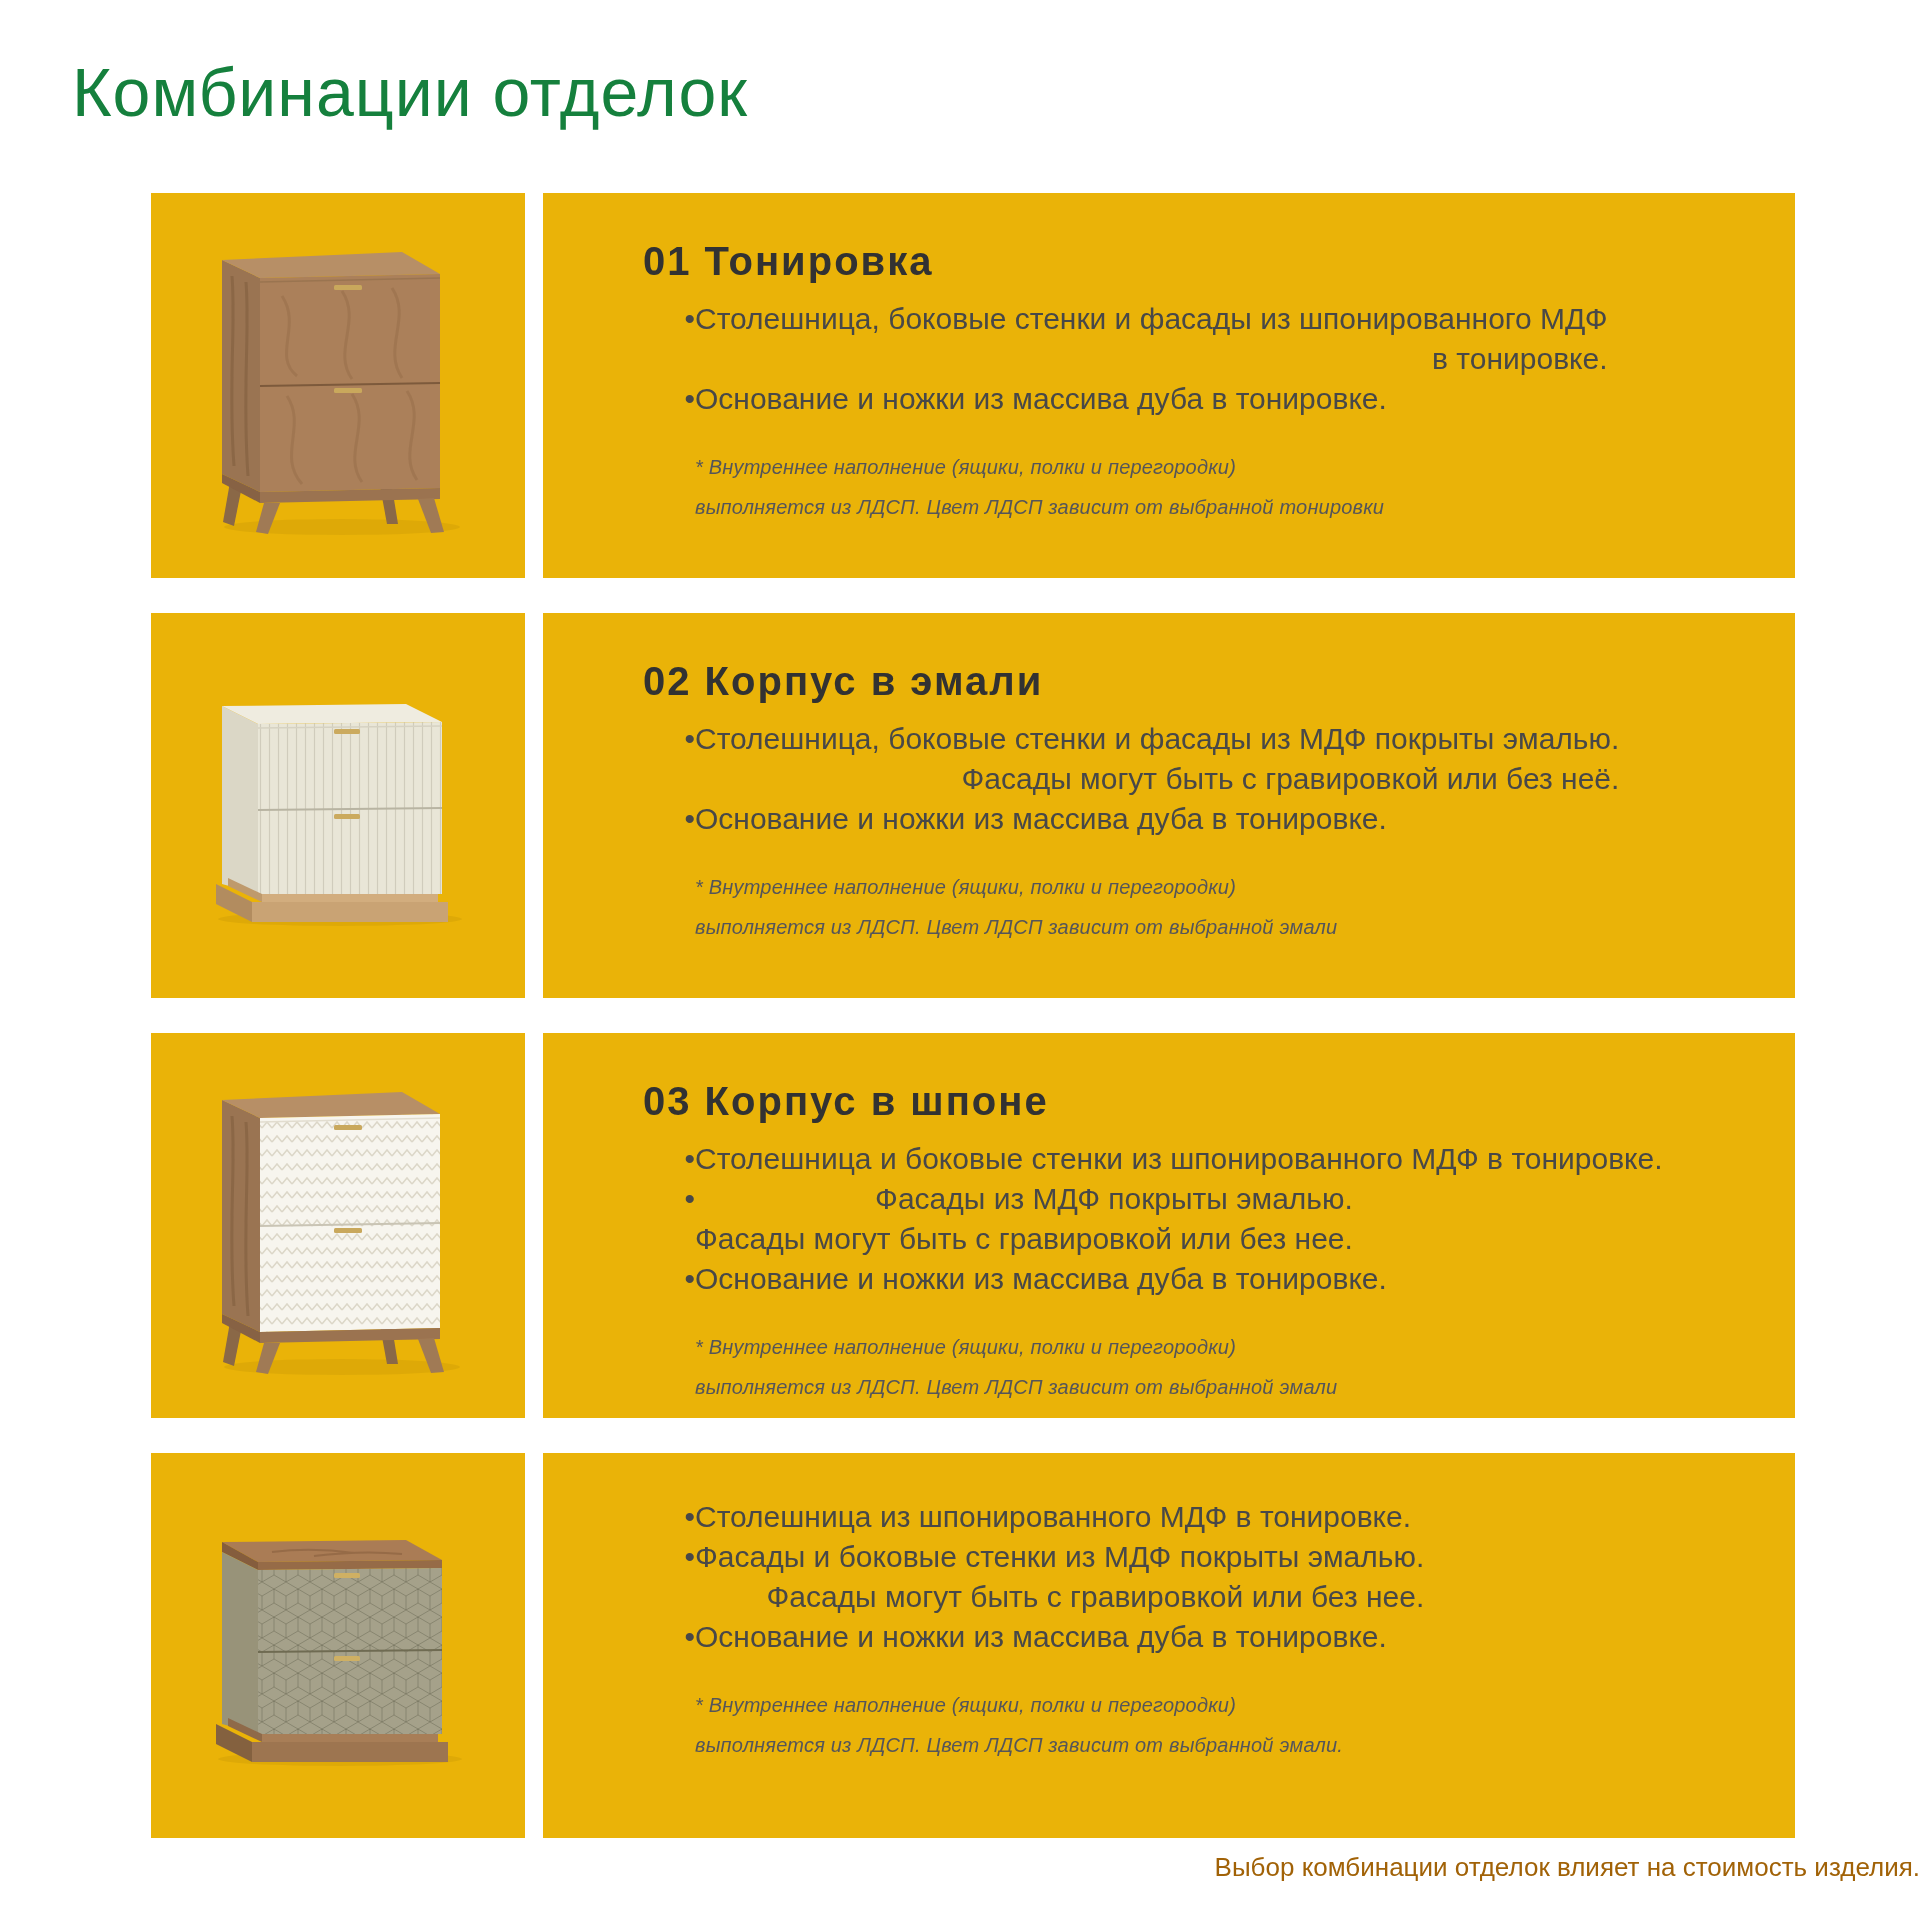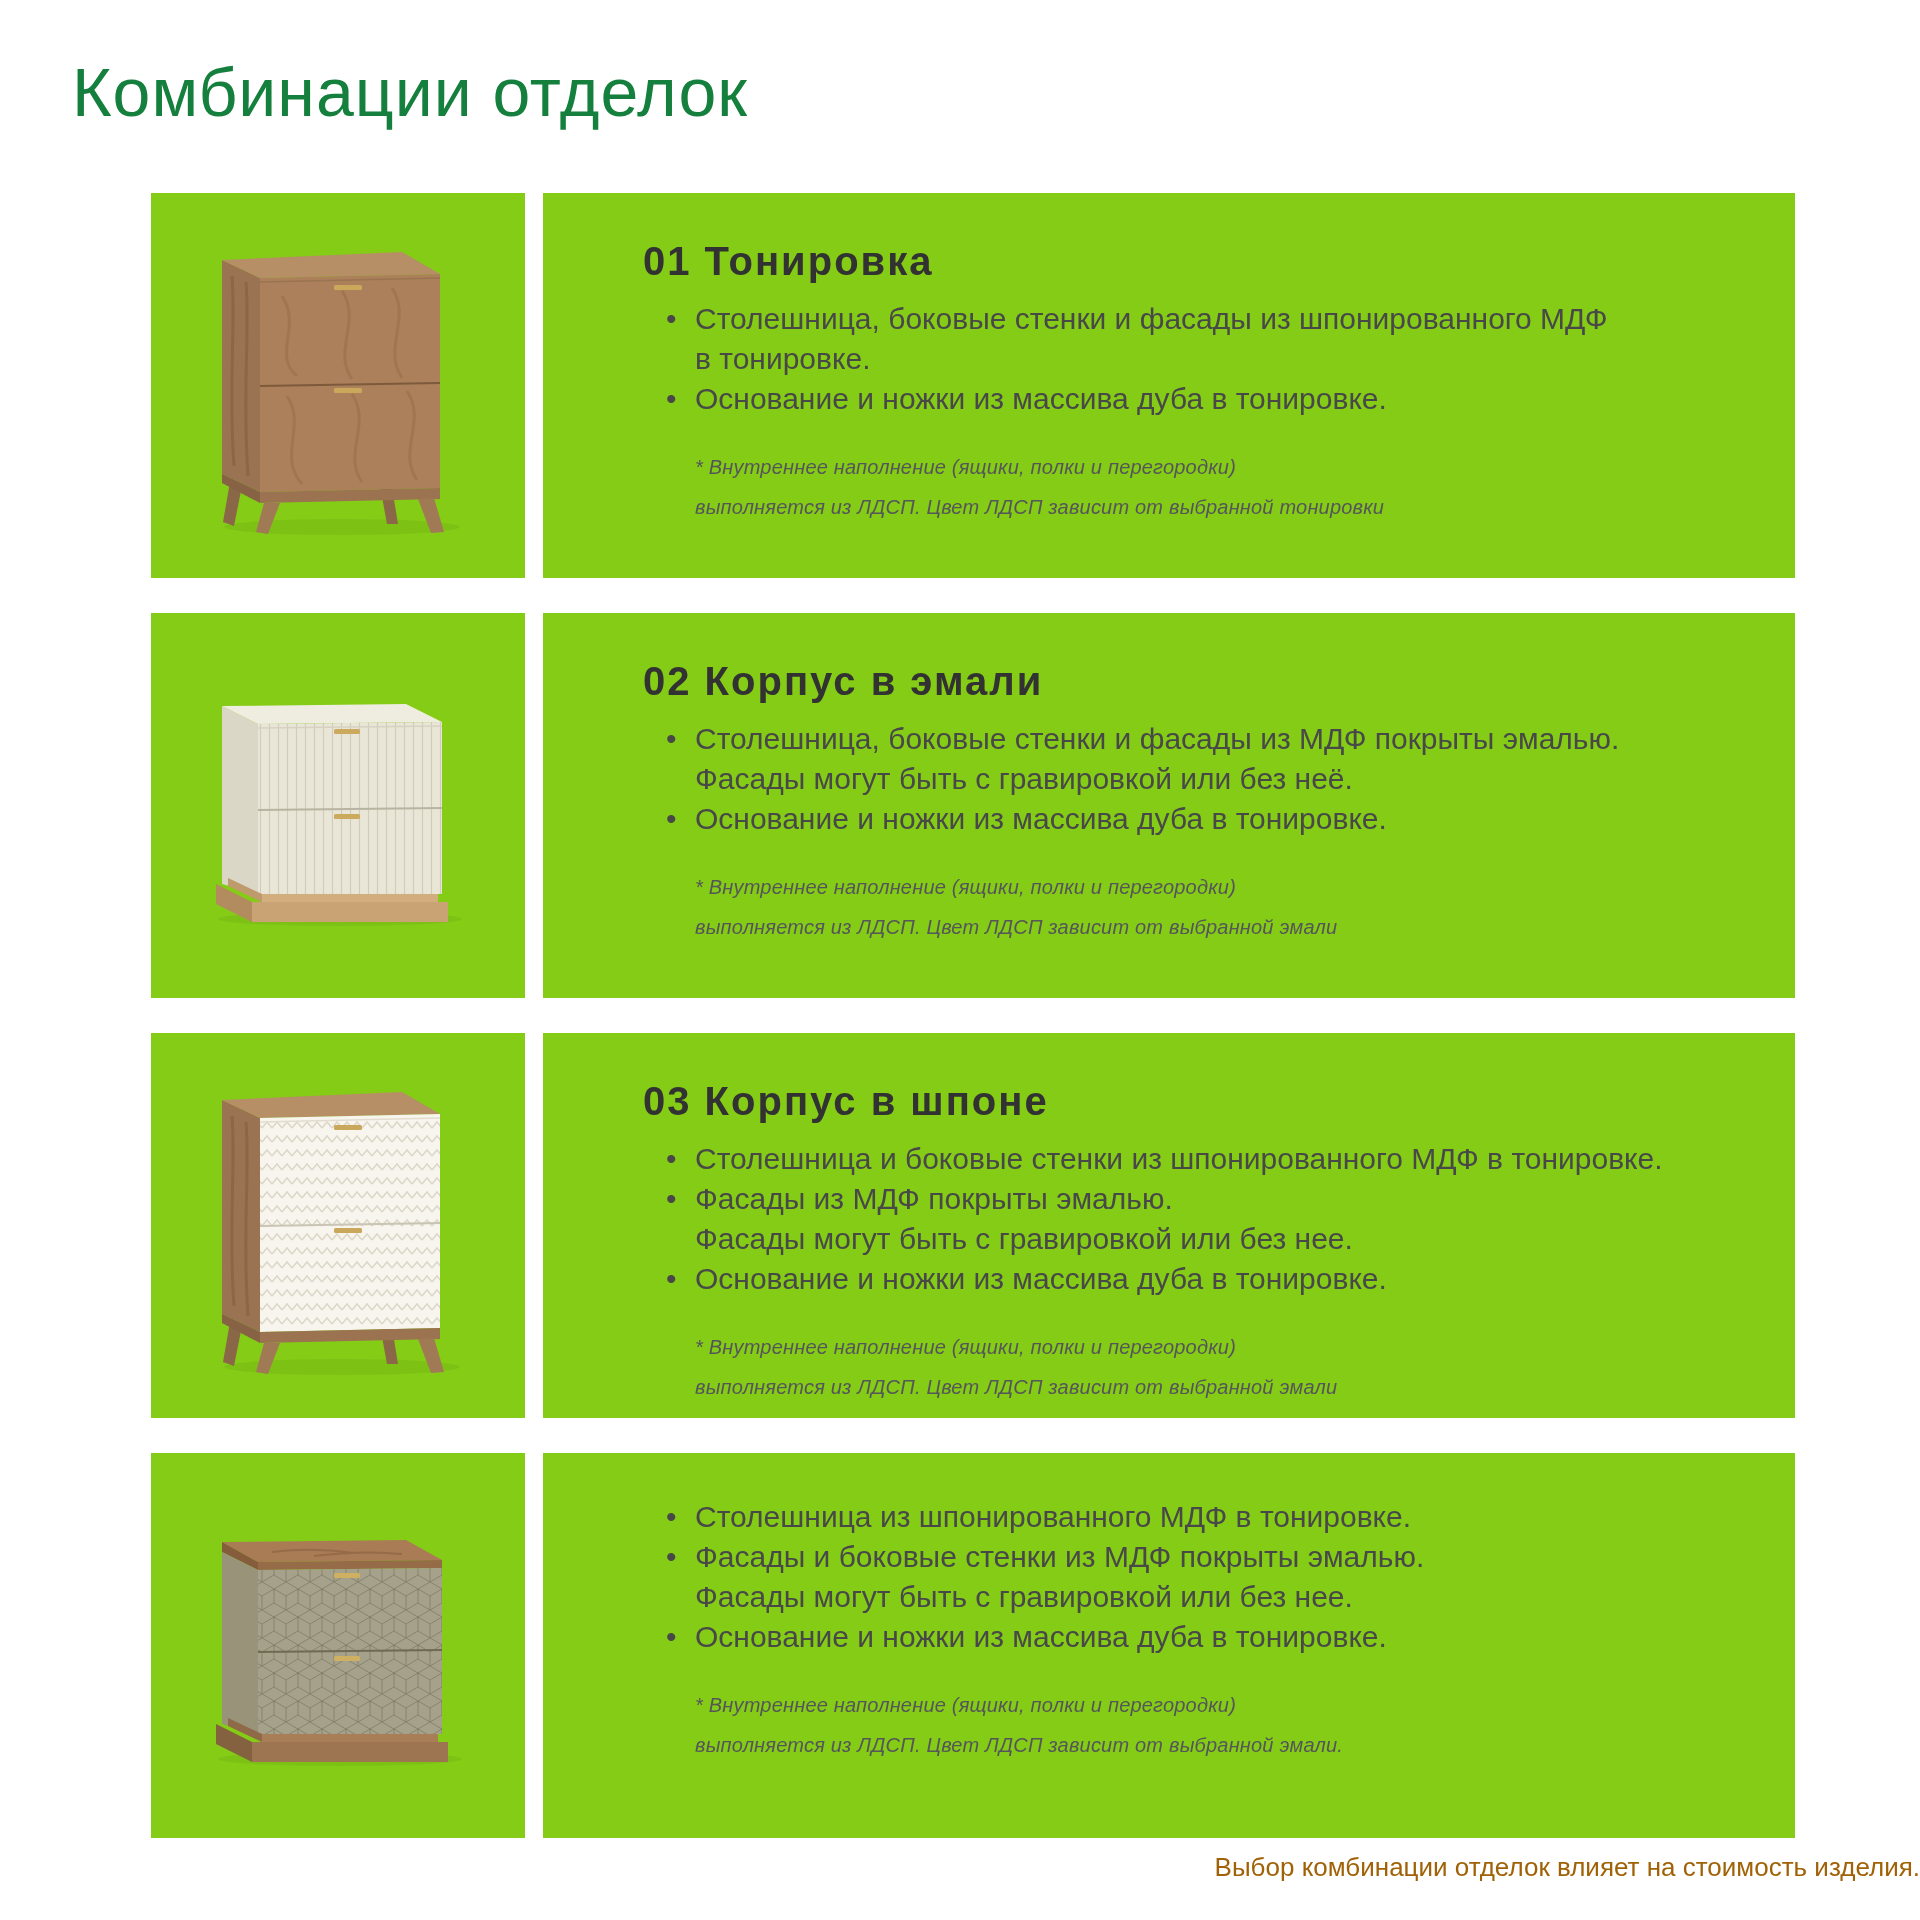--- a/index.html
+++ b/index.html
@@ -15,35 +15,35 @@
   .page-title {
     position:absolute; top:52px; left:72px;
     font-size:68px; font-weight:400; letter-spacing:1px;
     color:#15803d; margin:0; line-height:1.2;
   }
   .rows {
     position:absolute; top:193px; left:151px; width:1644px;
     display:flex; flex-direction:column; gap:35px;
   }
   .row { display:flex; gap:18px; height:385px; }
-  .tile { background:#84cc16; }
+  .tile { background:#eab308; }
   .image-tile {
     width:374px; flex:none;
     display:flex; align-items:center; justify-content:center;
   }
   .text-tile {
     flex:1 1 auto;
     padding:44px 30px 0 100px;
   }
   .section-heading {
     margin:0 0 14px 0;
     font-size:40px; line-height:48px; font-weight:700;
     letter-spacing:2px; color:#323232;
   }
-  ul.bullets { margin:0 0 0 23px; padding:0; list-style:none; }
+  ul.bullets { margin:0 0 0 23px; padding:0; list-style:none;text-align:right; }
   ul.bullets li {
     display:flex; align-items:flex-start;
     font-size:30px; line-height:40px; color:#484848;
   }
   ul.bullets li::before {
     content:"•"; width:29px; flex:none;
     font-size:30px; line-height:40px; color:#484848;
   }
   ul.bullets li span { white-space:pre-line; }
   .section-note {

